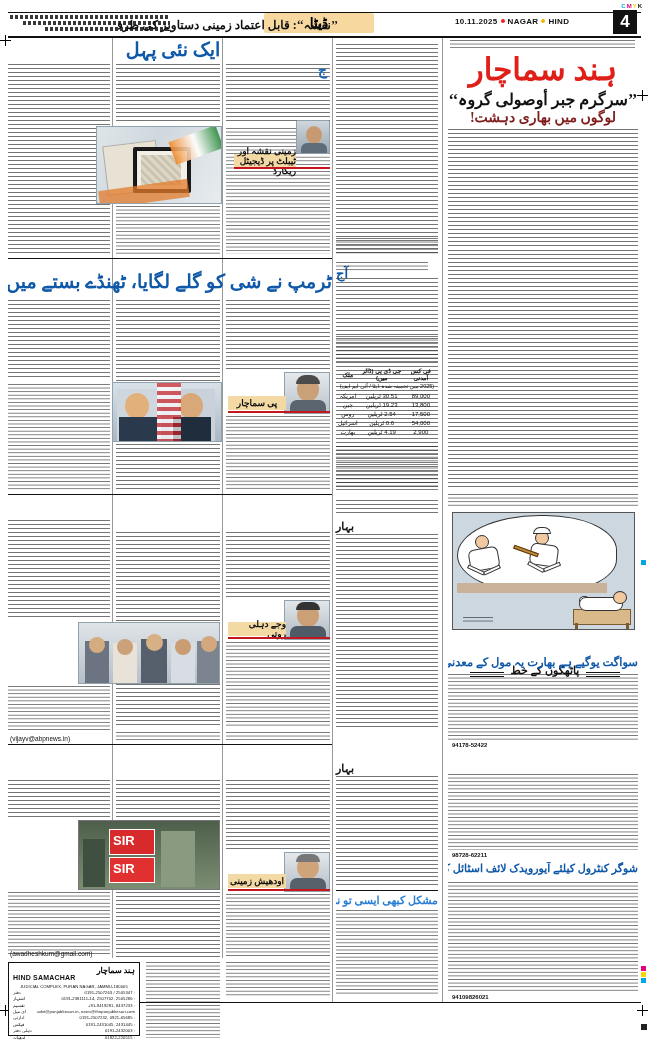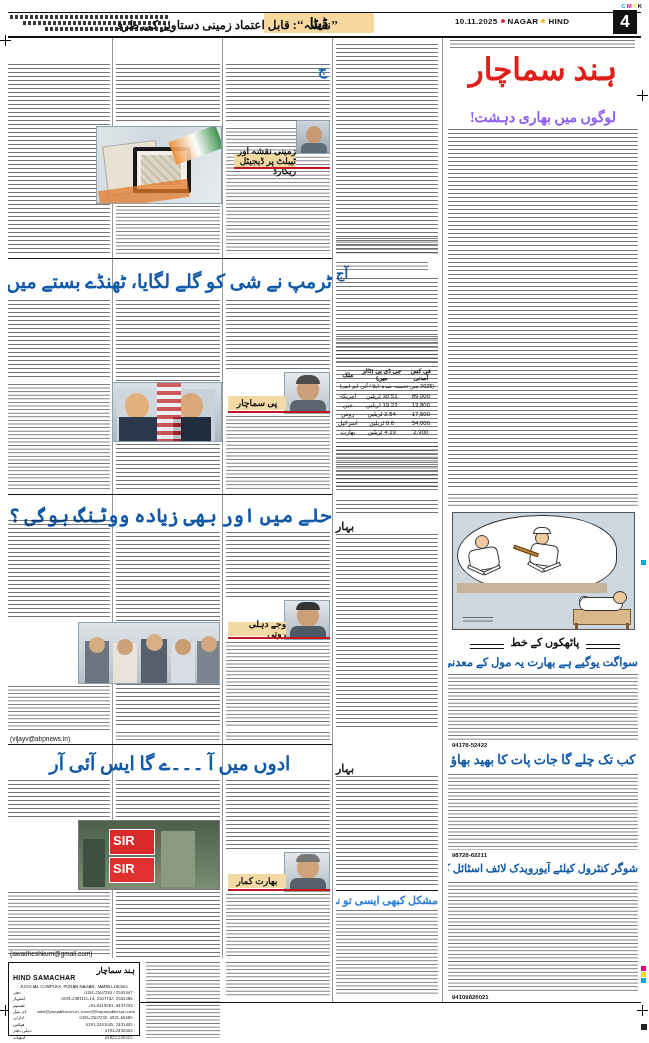--- a/index.html
+++ b/index.html
@@ -84,21 +84,21 @@
     color:#e01f18; font-size:31px; font-weight:bold; text-align:center;
     direction:rtl; line-height:36px; letter-spacing:-1px;
     font-family:"Liberation Serif", serif;
   }
   .mh-sub1 {
     position:absolute; left:448px; top:90px; width:190px; height:20px;
     color:#111; font-size:16px; font-weight:bold; text-align:center; direction:rtl;
   }
   .mh-sub2 {
     position:absolute; left:448px; top:109px; width:190px; height:18px;
-    color:#8b5cf6; font-size:14px; font-weight:bold; text-align:center; direction:rtl;
+    color:#7f1d1d; font-size:14px; font-weight:bold; text-align:center; direction:rtl;
   }
 
   
   .hl {
     position:absolute; direction:rtl; text-align:center;
     font-weight:bold; font-family:"Liberation Serif", serif;
     white-space:nowrap; overflow:hidden;
   }
   .hl.blue { color:#1059a8; }
   .hl.black { color:#111; }
@@ -127,21 +127,21 @@
 
   
   .cartoon { position:absolute; border:1px solid #555; background:#cfd9e2; overflow:hidden; }
   .bubble { position:absolute; background:#fff; border:1.5px solid #333; border-radius:50%; }
   .ground { position:absolute; background:#c9b29a; }
   .bed { position:absolute; background:#d9b98a; border:1.5px solid #7a5a2e; }
 
   
   .sec-label {
     position:absolute; direction:rtl; text-align:center; font-weight:bold;
-    color:#111; font-size:11px;
+    color:#111; font-size:11px;margin-top:28px;
   }
   .sec-label:before, .sec-label:after {
     content:""; position:absolute; top:50%; width:34px; height:3px;
     border-top:1px solid #111; border-bottom:1px solid #111;
   }
   .sec-label:before { left:0; } .sec-label:after { right:0; }
 
   .phone { position:absolute; font-family:"Liberation Sans",sans-serif;
            font-size:6px; font-weight:bold; color:#111; direction:ltr; }
 
@@ -203,32 +203,34 @@
   </div>
 
   <div class="pagenum">
     <span>4</span>
   </div>
 
   <div class="rule-h" style="left:8px;top:36px;width:633px;height:1.5px;"></div>
 
   <div class="mh-strap fill tight" style="height:8px;"></div>
   <div class="mh-title">ہند سماچار</div>
+  <div class="mh-sub1">’’سرگرم جبر أوصولی گروہ‘‘</div>
   <div class="mh-sub2">لوگوں میں بھاری دہشت!</div>
 
   <div class="colrule" style="left:442px;top:38px;height:965px;"></div>
   <div class="colrule" style="left:332px;top:38px;height:965px;"></div>
   <div class="colrule" style="left:222px;top:38px;height:920px;"></div>
   <div class="colrule" style="left:112px;top:38px;height:920px;"></div>
   <div class="rule-h" style="left:8px;top:1002px;width:633px;height:1px;"></div>
 
   <div class="fill" style="position:absolute;left:448px;top:129px;width:190px;height:118px;"></div>
   <div class="fill" style="position:absolute;left:448px;top:250px;width:190px;height:240px;"></div>
 
   <div class="hl black" style="left:118px;top:18px;width:220px;height:18px;font-size:12px;">’’نقشہ‘‘: قابل اعتماد زمینی دستاویز کی طرف</div>
+  <div class="hl blue" style="left:8px;top:38px;width:330px;height:24px;font-size:19px;letter-spacing:1px;">ایک نئی پہل</div>
 
   <div class="fill" style="position:absolute;left:226px;top:64px;width:104px;height:60px;"></div>
   <div class="fill" style="position:absolute;left:116px;top:64px;width:104px;height:60px;"></div>
   <div class="fill" style="position:absolute;left:8px;top:64px;width:102px;height:190px;"></div>
 
   <div class="photo" style="left:96px;top:126px;width:126px;height:78px;">
     <div style="position:absolute;inset:0;background:linear-gradient(120deg,#dfe6ea 0%,#cfd8de 40%,#e8ecef 100%);"></div>
     <div style="position:absolute;left:8px;top:16px;width:54px;height:50px;background:#e8e2d4;border:1px solid #aaa;transform:rotate(-7deg);"></div>
     <div style="position:absolute;left:36px;top:20px;width:58px;height:46px;background:#111;border:3px solid #1a1a1a;border-radius:2px;"></div>
     <div style="position:absolute;left:40px;top:24px;width:50px;height:38px;background:#f2efe6;"></div>
@@ -329,21 +331,20 @@
           <td>4.19 ٹریلین</td>
           <td>بھارت</td>
         </tr>
       </tbody>
     </table>
   </div>
   <div class="fill tight" style="position:absolute;left:336px;top:446px;width:102px;height:44px;"></div>
 
   <div class="rule-h" style="left:8px;top:494px;width:324px;height:1px;"></div>
 
-  <div class="hl blue" style="left:8px;top:504px;width:324px;height:26px;font-size:19px;">حلے میں اور بھی زیادہ ووٹنگ ہوگی ؟</div>
 
   <div class="label-tag blk" style="left:336px;top:520px;font-size:11px;">بہار</div>
   <div class="fill" style="position:absolute;left:336px;top:500px;width:102px;height:16px;"></div>
   <div class="fill" style="position:absolute;left:336px;top:534px;width:102px;height:196px;"></div>
 
   <div class="fill" style="position:absolute;left:226px;top:532px;width:104px;height:66px;"></div>
   <div class="fill" style="position:absolute;left:116px;top:532px;width:104px;height:196px;"></div>
   <div class="fill" style="position:absolute;left:8px;top:520px;width:102px;height:100px;"></div>
 
   <div class="photo" style="left:78px;top:622px;width:142px;height:62px;">
@@ -372,21 +373,20 @@
   </div>
   <div class="byline-rule" style="left:228px;top:637px;width:102px;"></div>
   <div class="fill tight" style="position:absolute;left:226px;top:642px;width:104px;height:86px;"></div>
 
   <div class="email" style="left:10px;top:735px;">(vijayv@abpnews.in)</div>
   <div class="fill tight" style="position:absolute;left:116px;top:732px;width:104px;height:10px;"></div>
   <div class="fill tight" style="position:absolute;left:226px;top:732px;width:104px;height:10px;"></div>
 
   <div class="rule-h" style="left:8px;top:744px;width:324px;height:1px;"></div>
 
-  <div class="hl blue" style="left:8px;top:752px;width:324px;height:26px;font-size:19px;">ادوں میں آ ۔۔۔ے گا ایس آئی آر</div>
 
   <div class="label-tag blk" style="left:336px;top:762px;font-size:11px;">بہار</div>
   <div class="fill" style="position:absolute;left:336px;top:776px;width:102px;height:110px;"></div>
 
   <div class="fill" style="position:absolute;left:226px;top:780px;width:104px;height:70px;"></div>
   <div class="fill" style="position:absolute;left:116px;top:780px;width:104px;height:178px;"></div>
   <div class="fill" style="position:absolute;left:8px;top:780px;width:102px;height:40px;"></div>
 
   <div class="sir-photo" style="left:78px;top:820px;width:142px;height:70px;">
     <div style="position:absolute;inset:0;background:linear-gradient(#4d5f4a,#7b8d72);"></div>
@@ -399,21 +399,21 @@
   </div>
   <div class="fill tight" style="position:absolute;left:8px;top:892px;width:102px;height:64px;"></div>
 
   <div class="photo" style="left:284px;top:852px;width:46px;height:40px;">
     <div style="position:absolute;inset:0;background:linear-gradient(#e5e8eb,#b3bdc6);"></div>
     <div style="position:absolute;left:12px;top:3px;width:22px;height:23px;border-radius:50%;background:#cfa47b;"></div>
     <div style="position:absolute;left:11px;top:1px;width:24px;height:8px;border-radius:12px 12px 0 0;background:#777;"></div>
     <div style="position:absolute;left:5px;top:25px;width:36px;height:16px;border-radius:7px 7px 0 0;background:#56616c;"></div>
   </div>
   <div class="byline-box" style="left:228px;top:874px;width:58px;height:14px;">
-    <span class="n">بھارت کمار</span>
+    <span class="n">اودھیش زمینی</span>
   </div>
   <div class="byline-rule" style="left:228px;top:889px;width:102px;"></div>
   <div class="fill tight" style="position:absolute;left:226px;top:894px;width:104px;height:62px;"></div>
 
   <div class="rule-h" style="left:336px;top:890px;width:102px;height:1px;"></div>
   <div class="hl blue2" style="left:336px;top:894px;width:102px;height:14px;font-size:11px;">مشکل کبھی ایسی تو نہ تھی</div>
   <div class="fill tight" style="position:absolute;left:336px;top:910px;width:102px;height:86px;"></div>
 
   <div class="email" style="left:10px;top:950px;">(awadheshkum@gmail.com)</div>
 
@@ -492,21 +492,20 @@
     <div style="position:absolute;left:173px;top:110px;width:3px;height:7px;background:#7a5a2e;"></div>
     <div style="position:absolute;left:10px;top:104px;width:30px;height:6px;" class="fill tight"></div>
   </div>
 
   <div class="sec-label" style="left:470px;top:636px;width:150px;height:16px;">پاٹھکوں کے خط</div>
 
   <div class="hl blue" style="left:448px;top:655px;width:190px;height:16px;font-size:11.5px;">سواگت یوگیے ہے بھارت یہ مول کے معدنی کا نیو یارک کا میٹر بنا</div>
   <div class="fill tight" style="position:absolute;left:448px;top:674px;width:190px;height:66px;"></div>
   <div class="phone" style="left:452px;top:742px;">94178-52422</div>
 
-  <div class="hl blue" style="left:448px;top:752px;width:190px;height:18px;font-size:13px;">کب تک چلے گا جات پات کا بھید بھاؤ</div>
   <div class="fill tight" style="position:absolute;left:448px;top:774px;width:190px;height:76px;"></div>
   <div class="phone" style="left:452px;top:852px;">98728-62211</div>
 
   <div class="hl blue" style="left:448px;top:862px;width:190px;height:16px;font-size:11px;">شوگر کنٹرول کیلئے آیورویدک لائف اسٹائل کے سادہ اصول اپنائیں</div>
   <div class="fill tight" style="position:absolute;left:448px;top:882px;width:190px;height:110px;"></div>
   <div class="phone" style="left:452px;top:994px;">94109826021</div>
 
   <div style="position:absolute;left:641px;top:560px;width:5px;height:5px;background:#00a8e0;"></div>
   <div style="position:absolute;left:641px;top:966px;width:5px;height:5px;background:#e6007e;"></div>
   <div style="position:absolute;left:641px;top:972px;width:5px;height:5px;background:#f5d800;"></div>

